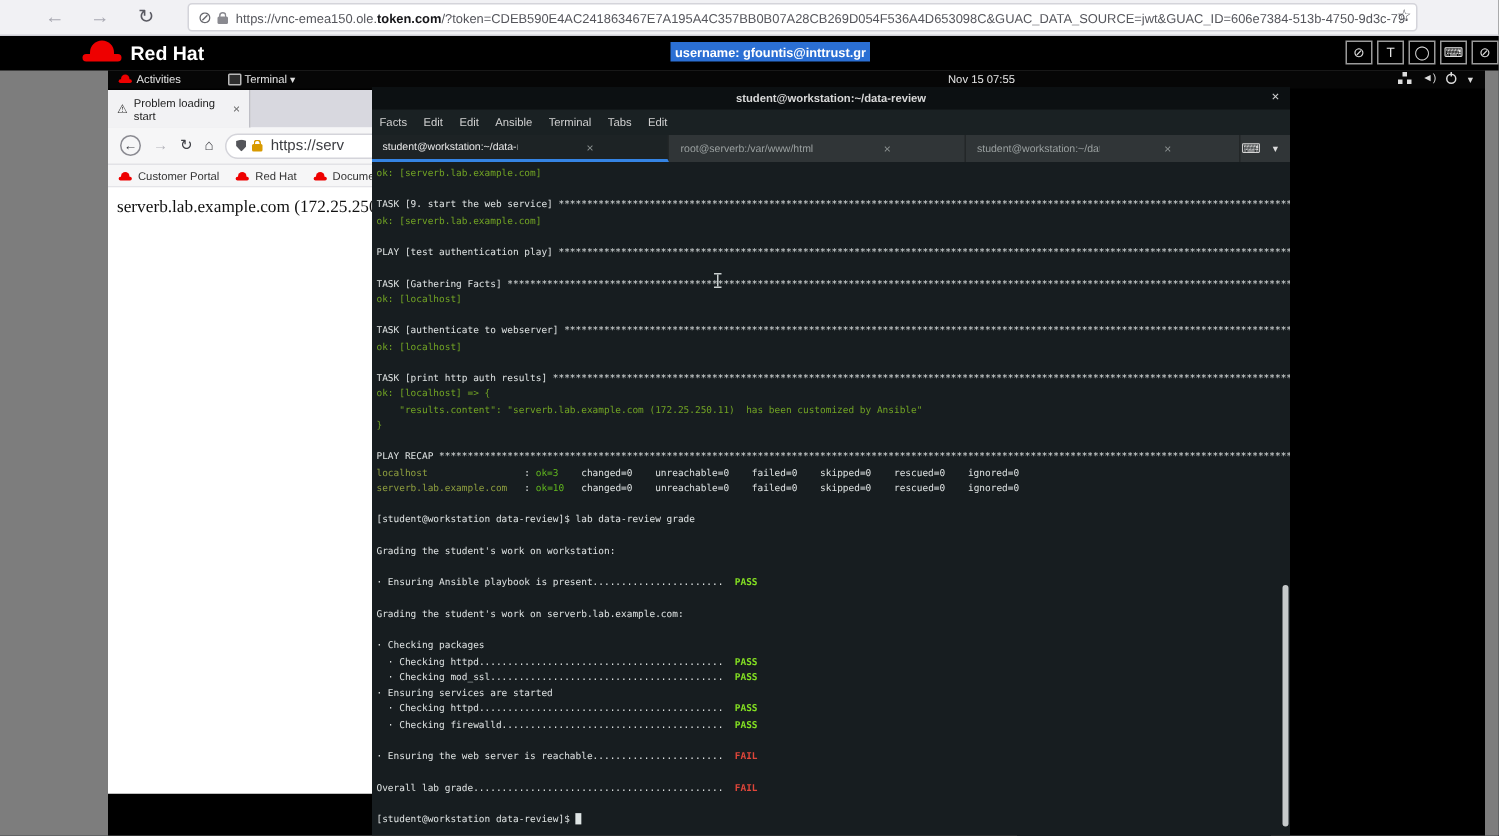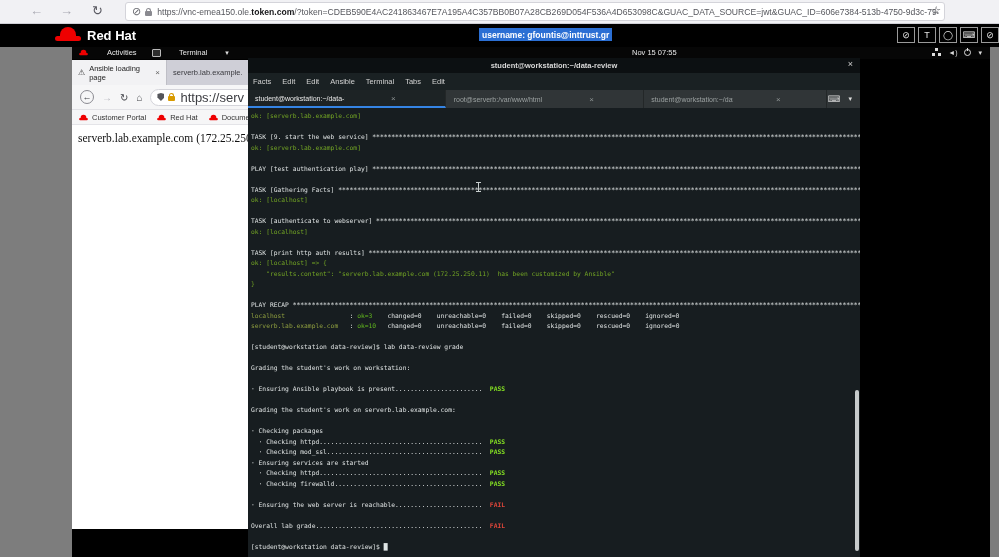--- a/index.html
+++ b/index.html
@@ -43,21 +43,21 @@
   #guac-icons { position:absolute; right:0; top:3px; display:flex; gap:3px; }
   .guacbox { width:18px; height:16px; border:1px solid #9a9a9a; color:#e4e4e4;
              font-size:9px; display:flex; align-items:center; justify-content:center; }
 
   
   #vnc { left:72px; top:47px; width:918px; height:510px; background:#000; overflow:hidden; }
 
   
   #gnomebar { position:absolute; left:0; top:0; width:918px; height:12px; background:#060606;
               color:#e6e6e6; font-size:7.5px; }
-  #gnomebar .item { position:absolute; top:1px; display:flex; align-items:center; gap:18px; }
+  #gnomebar .item { position:absolute; top:1px; display:flex; align-items:center; gap:2px; }
   .fedora.mini { transform:scale(.8); }
   .ic-term { display:inline-block; width:9px; height:8px; background:#2e2e2e;
              border:1px solid #b9b9b9; border-radius:1px; }
   #gn-right { position:absolute; right:8px; top:1px; display:flex; align-items:center; gap:7px; }
   .ic-net { position:relative; width:9px; height:9px; }
   .ic-net::before { content:""; position:absolute; left:3px; top:0; width:3px; height:3px;
                     background:#ddd; box-shadow:-3px 5px 0 #ddd, 3px 5px 0 #ddd; }
   .ic-vol { font-size:7px; color:#ddd; }
   .ic-pwr { position:relative; width:7px; height:7px; border:1px solid #ddd; border-radius:50%; }
   .ic-pwr::after { content:""; position:absolute; left:2px; top:-2px; width:1px; height:3px; background:#ddd; }
@@ -75,21 +75,21 @@
   #ffnav { height:25px; background:#f6f6f7; display:flex; align-items:center; gap:8px;
            padding:0 8px; border-bottom:1px solid #e2e2e6; }
   .ffnav-glyph { font-size:10px; color:#3f4046; }
   .ffnav-glyph.dim { color:#b4b4bb; }
   .ffnav-glyph.circ { border:1px solid #8b8b92; border-radius:50%; width:14px; height:14px;
                       display:flex; align-items:center; justify-content:center; font-size:9px; }
   #ffurl { flex:0 0 auto; width:340px; height:17px; background:#fff; border:1px solid #d4d4da;
            border-radius:10px; display:flex; align-items:center; padding:0 6px; overflow:hidden; }
   .shield { display:inline-block; width:7px; height:8px; background:#54555a; margin-right:4px; flex:0 0 auto;
             clip-path:polygon(50% 0,100% 12%,100% 55%,50% 100%,0 55%,0 12%); }
-  #ffurl span { font-size:13px; color:#3c3d42; white-space:nowrap;text-align:right; }
+  #ffurl span { font-size:10px; color:#3c3d42; white-space:nowrap;text-align:right; }
   #ffbooks { height:15px; background:#f6f6f7; display:flex; align-items:center; gap:10px;
              padding:0 6px; border-bottom:1px solid #e4e4e8; }
   .bkm { display:flex; align-items:center; gap:3px; font-size:7.5px; color:#333; white-space:nowrap; }
   #ffcontent { position:relative; height:404px; background:#fff; }
   #ffcontent p { position:absolute; left:6px; top:7px; font-family:"Liberation Serif", serif;
                  font-size:11.5px; color:#111; white-space:nowrap; }
 
   
   #termwin { position:absolute; left:176px; top:11px; width:612px; height:499px;
              background:#171d20; z-index:2; }
@@ -138,21 +138,21 @@
     <span id="urltext"><span>https://vnc-emea150.ole.</span><b>token.com</b><span>/?token=CDEB590E4AC241863467E7A195A4C357BB0B07A28CB269D054F536A4D653098C&amp;GUAC_DATA_SOURCE=jwt&amp;GUAC_ID=606e7384-513b-4750-9d3c-794fb3df574a&amp;GUA</span></span>
   </div>
   <span id="star">☆</span>
 </div>
 
 <div id="rhbar" class="abs">
   <div id="rh-logo">
     <span class="fedora"></span>
     <span>Red Hat</span>
   </div>
-  <span id="sel-user" style="background: rgb(43, 111, 212); margin-left: 32px;">username: gfountis@inttrust.gr</span>
+  <span id="sel-user" style="background: rgb(43, 111, 212);">username: gfountis@inttrust.gr</span>
   <div id="guac-icons">
     <div class="guacbox">⊘</div>
     <div class="guacbox">T</div>
     <div class="guacbox">◯</div>
     <div class="guacbox">⌨</div>
     <div class="guacbox">⊘</div>
   </div>
 </div>
 
 <div id="vnc" class="abs">
@@ -175,25 +175,22 @@
       <span class="ic-vol">◄)</span>
       <span class="ic-pwr"></span>
       <span class="caret">▾</span>
     </div>
   </div>
 
   <div id="ffwin">
     <div id="fftabs">
       <div class="fftab" id="fftab1">
         <span class="warn-glyph">⚠</span>
-        <span>Ansible loading page</span>
+        <span>Problem loading start</span>
         <span class="tclose">×</span>
-      </div>
-      <div class="fftab" id="fftab2">
-        <span>serverb.lab.example.</span>
       </div>
     </div>
     <div id="ffnav">
       <span class="ffnav-glyph circ">←</span>
       <span class="ffnav-glyph dim">→</span>
       <span class="ffnav-glyph">↻</span>
       <span class="ffnav-glyph">⌂</span>
       <div id="ffurl">
         <span class="shield"></span>
         <span class="lockcss warn"></span>

